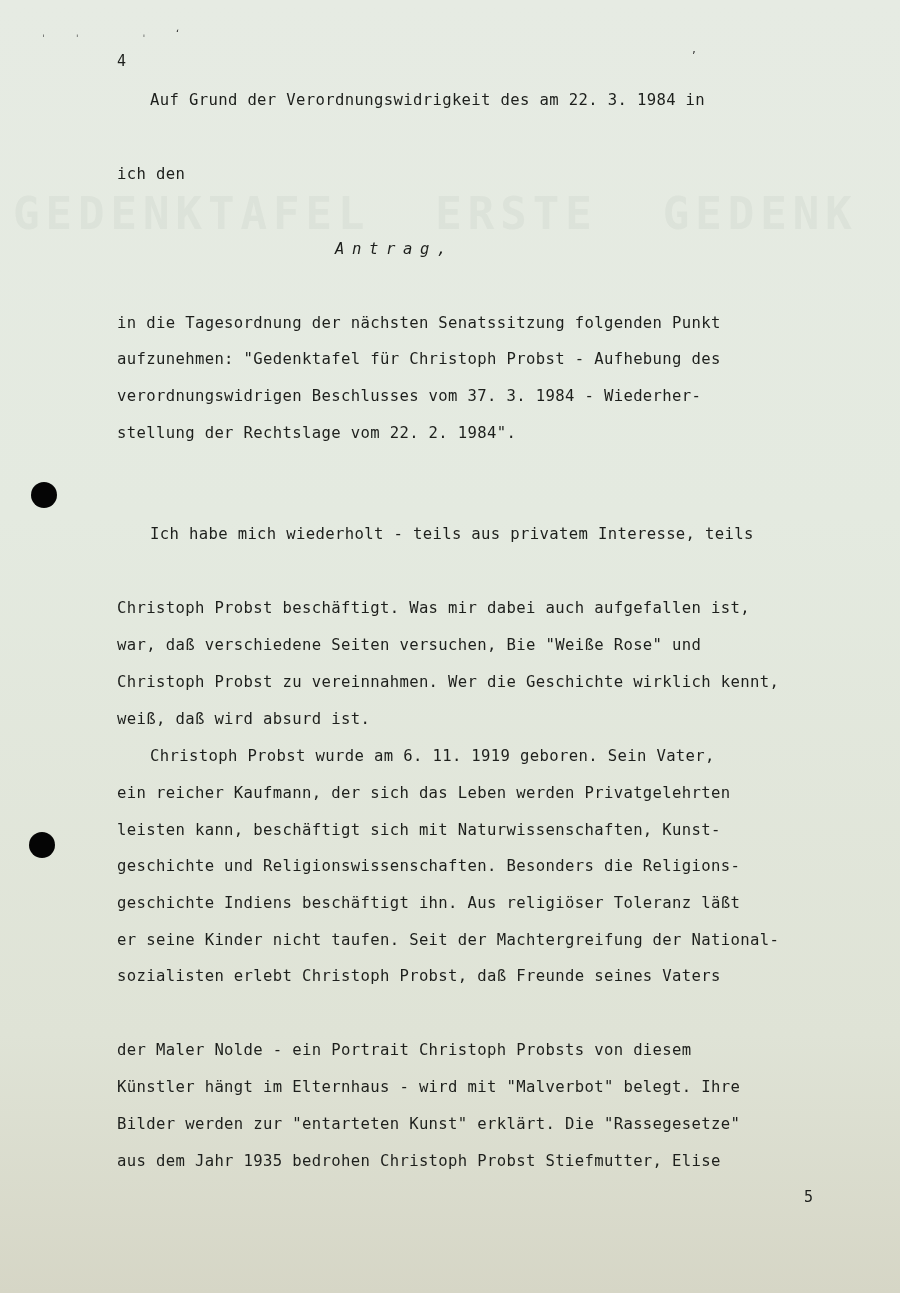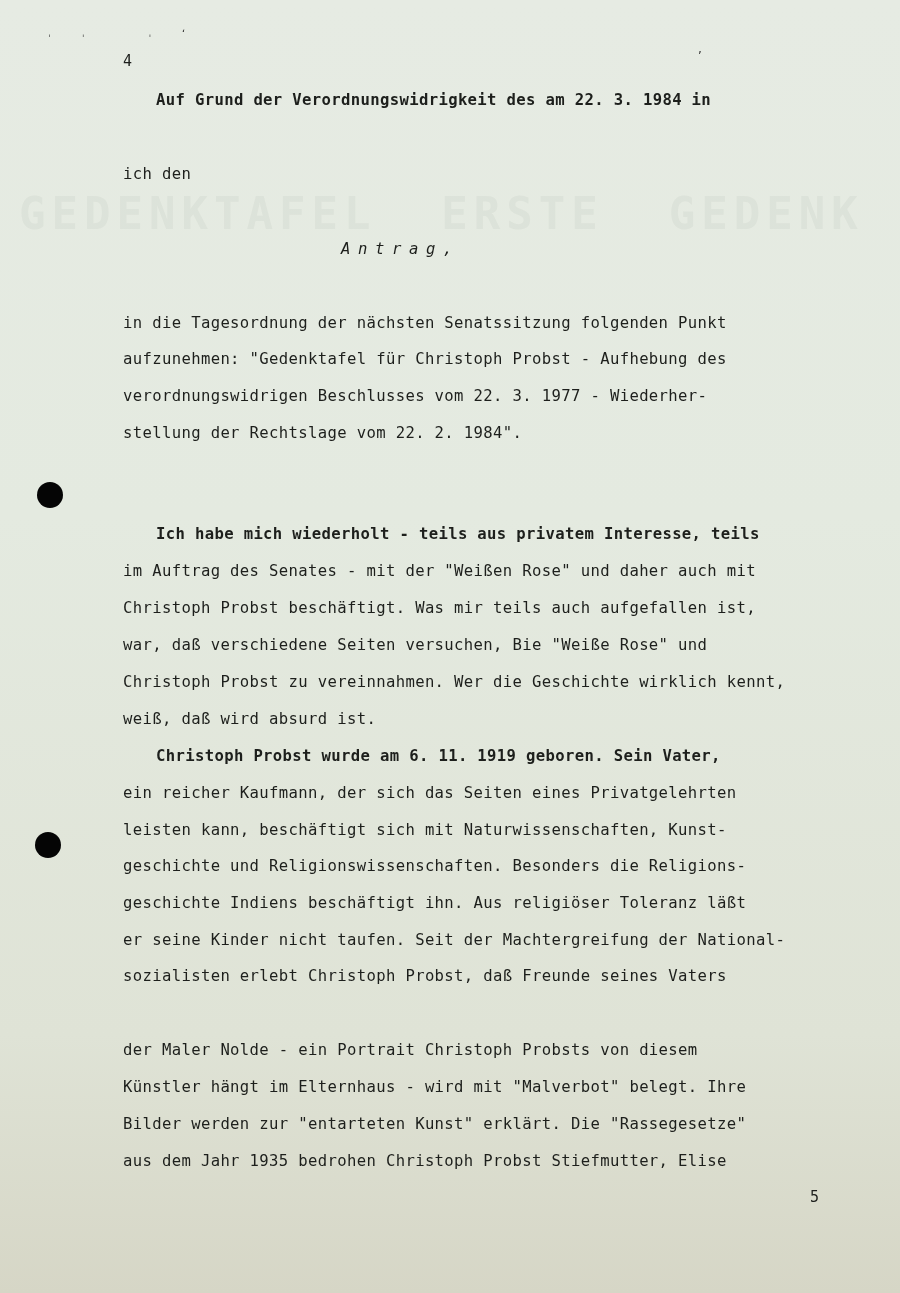--- a/index.html
+++ b/index.html
@@ -10,21 +10,21 @@
       width: 900px;
       height: 1293px;
       overflow: hidden;
       position: relative;
       background: linear-gradient(180deg, #e6ebe3 0%, #e4eae0 40%, #dfe3d6 80%, #d6d6c6 100%);
       font-family: "DejaVu Sans Mono", "Liberation Mono", monospace;
       color: #1d1f1c;
     }
     .page {
       position: absolute;
-      left: 9px;
+      left: 3px;
       top: 0;
       width: 795px;
       height: 1293px;
     }
     .marks {
       position: absolute;
       top: 28px;
       left: 38px;
       font-size: 9px;
       color: #333;
@@ -46,21 +46,20 @@
     .line {
       position: absolute;
       left: 114px;
       font-size: 15.6px;
       letter-spacing: 0.35px;
       white-space: pre;
       line-height: 20px;
     }
     .indent {
       left: 147px;
-      font-weight: bold;
     }
     .heading {
       position: absolute;
       left: 332px;
       top: 240px;
       font-size: 15.6px;
       letter-spacing: 7.6px;
       white-space: pre;
       font-style: italic;
     }
@@ -100,35 +99,34 @@
 
   <div class="page-num-top">4</div>
 
   <div class="line indent" style="top:90px">Auf Grund der Verordnungswidrigkeit des am 22. 3. 1984 in</div>
   <div class="line" style="top:164px">ich den</div>
 
   <div class="heading">Antrag,</div>
 
   <div class="line" style="top:313px">in die Tagesordnung der nächsten Senatssitzung folgenden Punkt</div>
   <div class="line" style="top:349px">aufzunehmen: "Gedenktafel für Christoph Probst - Aufhebung des</div>
-  <div class="line" style="top:386px">verordnungswidrigen Beschlusses vom 22. 3. 1977 - Wiederher-</div>
+  <div class="line" style="top:386px">verordnungswidrigen Beschlusses vom 37. 3. 1984 - Wiederher-</div>
   <div class="line" style="top:423px">stellung der Rechtslage vom 22. 2. 1984".</div>
 
   <div class="punch-hole" style="left:28px; top:482px"></div>
   <div class="punch-hole" style="left:26px; top:832px"></div>
 
   <div class="line indent" style="top:524px">Ich habe mich wiederholt - teils aus privatem Interesse, teils</div>
-  <div class="line" style="top:561px">im Auftrag des Senates - mit der "Weißen Rose" und daher auch mit</div>
-  <div class="line" style="top:598px">Christoph Probst beschäftigt. Was mir teils auch aufgefallen ist,</div>
+  <div class="line" style="top:598px">Christoph Probst beschäftigt. Was mir dabei auch aufgefallen ist,</div>
   <div class="line" style="top:635px">war, daß verschiedene Seiten versuchen, Bie "Weiße Rose" und</div>
   <div class="line" style="top:672px">Christoph Probst zu vereinnahmen. Wer die Geschichte wirklich kennt,</div>
   <div class="line" style="top:709px">weiß, daß wird absurd ist.</div>
 
   <div class="line indent" style="top:746px">Christoph Probst wurde am 6. 11. 1919 geboren. Sein Vater,</div>
-  <div class="line" style="top:783px">ein reicher Kaufmann, der sich das Seiten eines Privatgelehrten</div>
+  <div class="line" style="top:783px">ein reicher Kaufmann, der sich das Leben werden Privatgelehrten</div>
   <div class="line" style="top:820px">leisten kann, beschäftigt sich mit Naturwissenschaften, Kunst-</div>
   <div class="line" style="top:856px">geschichte und Religionswissenschaften. Besonders die Religions-</div>
   <div class="line" style="top:893px">geschichte Indiens beschäftigt ihn. Aus religiöser Toleranz läßt</div>
   <div class="line" style="top:930px">er seine Kinder nicht taufen. Seit der Machtergreifung der National-</div>
   <div class="line" style="top:966px">sozialisten erlebt Christoph Probst, daß Freunde seines Vaters</div>
   <div class="line" style="top:1040px">der Maler Nolde - ein Portrait Christoph Probsts von diesem</div>
   <div class="line" style="top:1077px">Künstler hängt im Elternhaus - wird mit "Malverbot" belegt. Ihre</div>
   <div class="line" style="top:1114px">Bilder werden zur "entarteten Kunst" erklärt. Die "Rassegesetze"</div>
   <div class="line" style="top:1151px">aus dem Jahr 1935 bedrohen Christoph Probst Stiefmutter, Elise</div>
 

